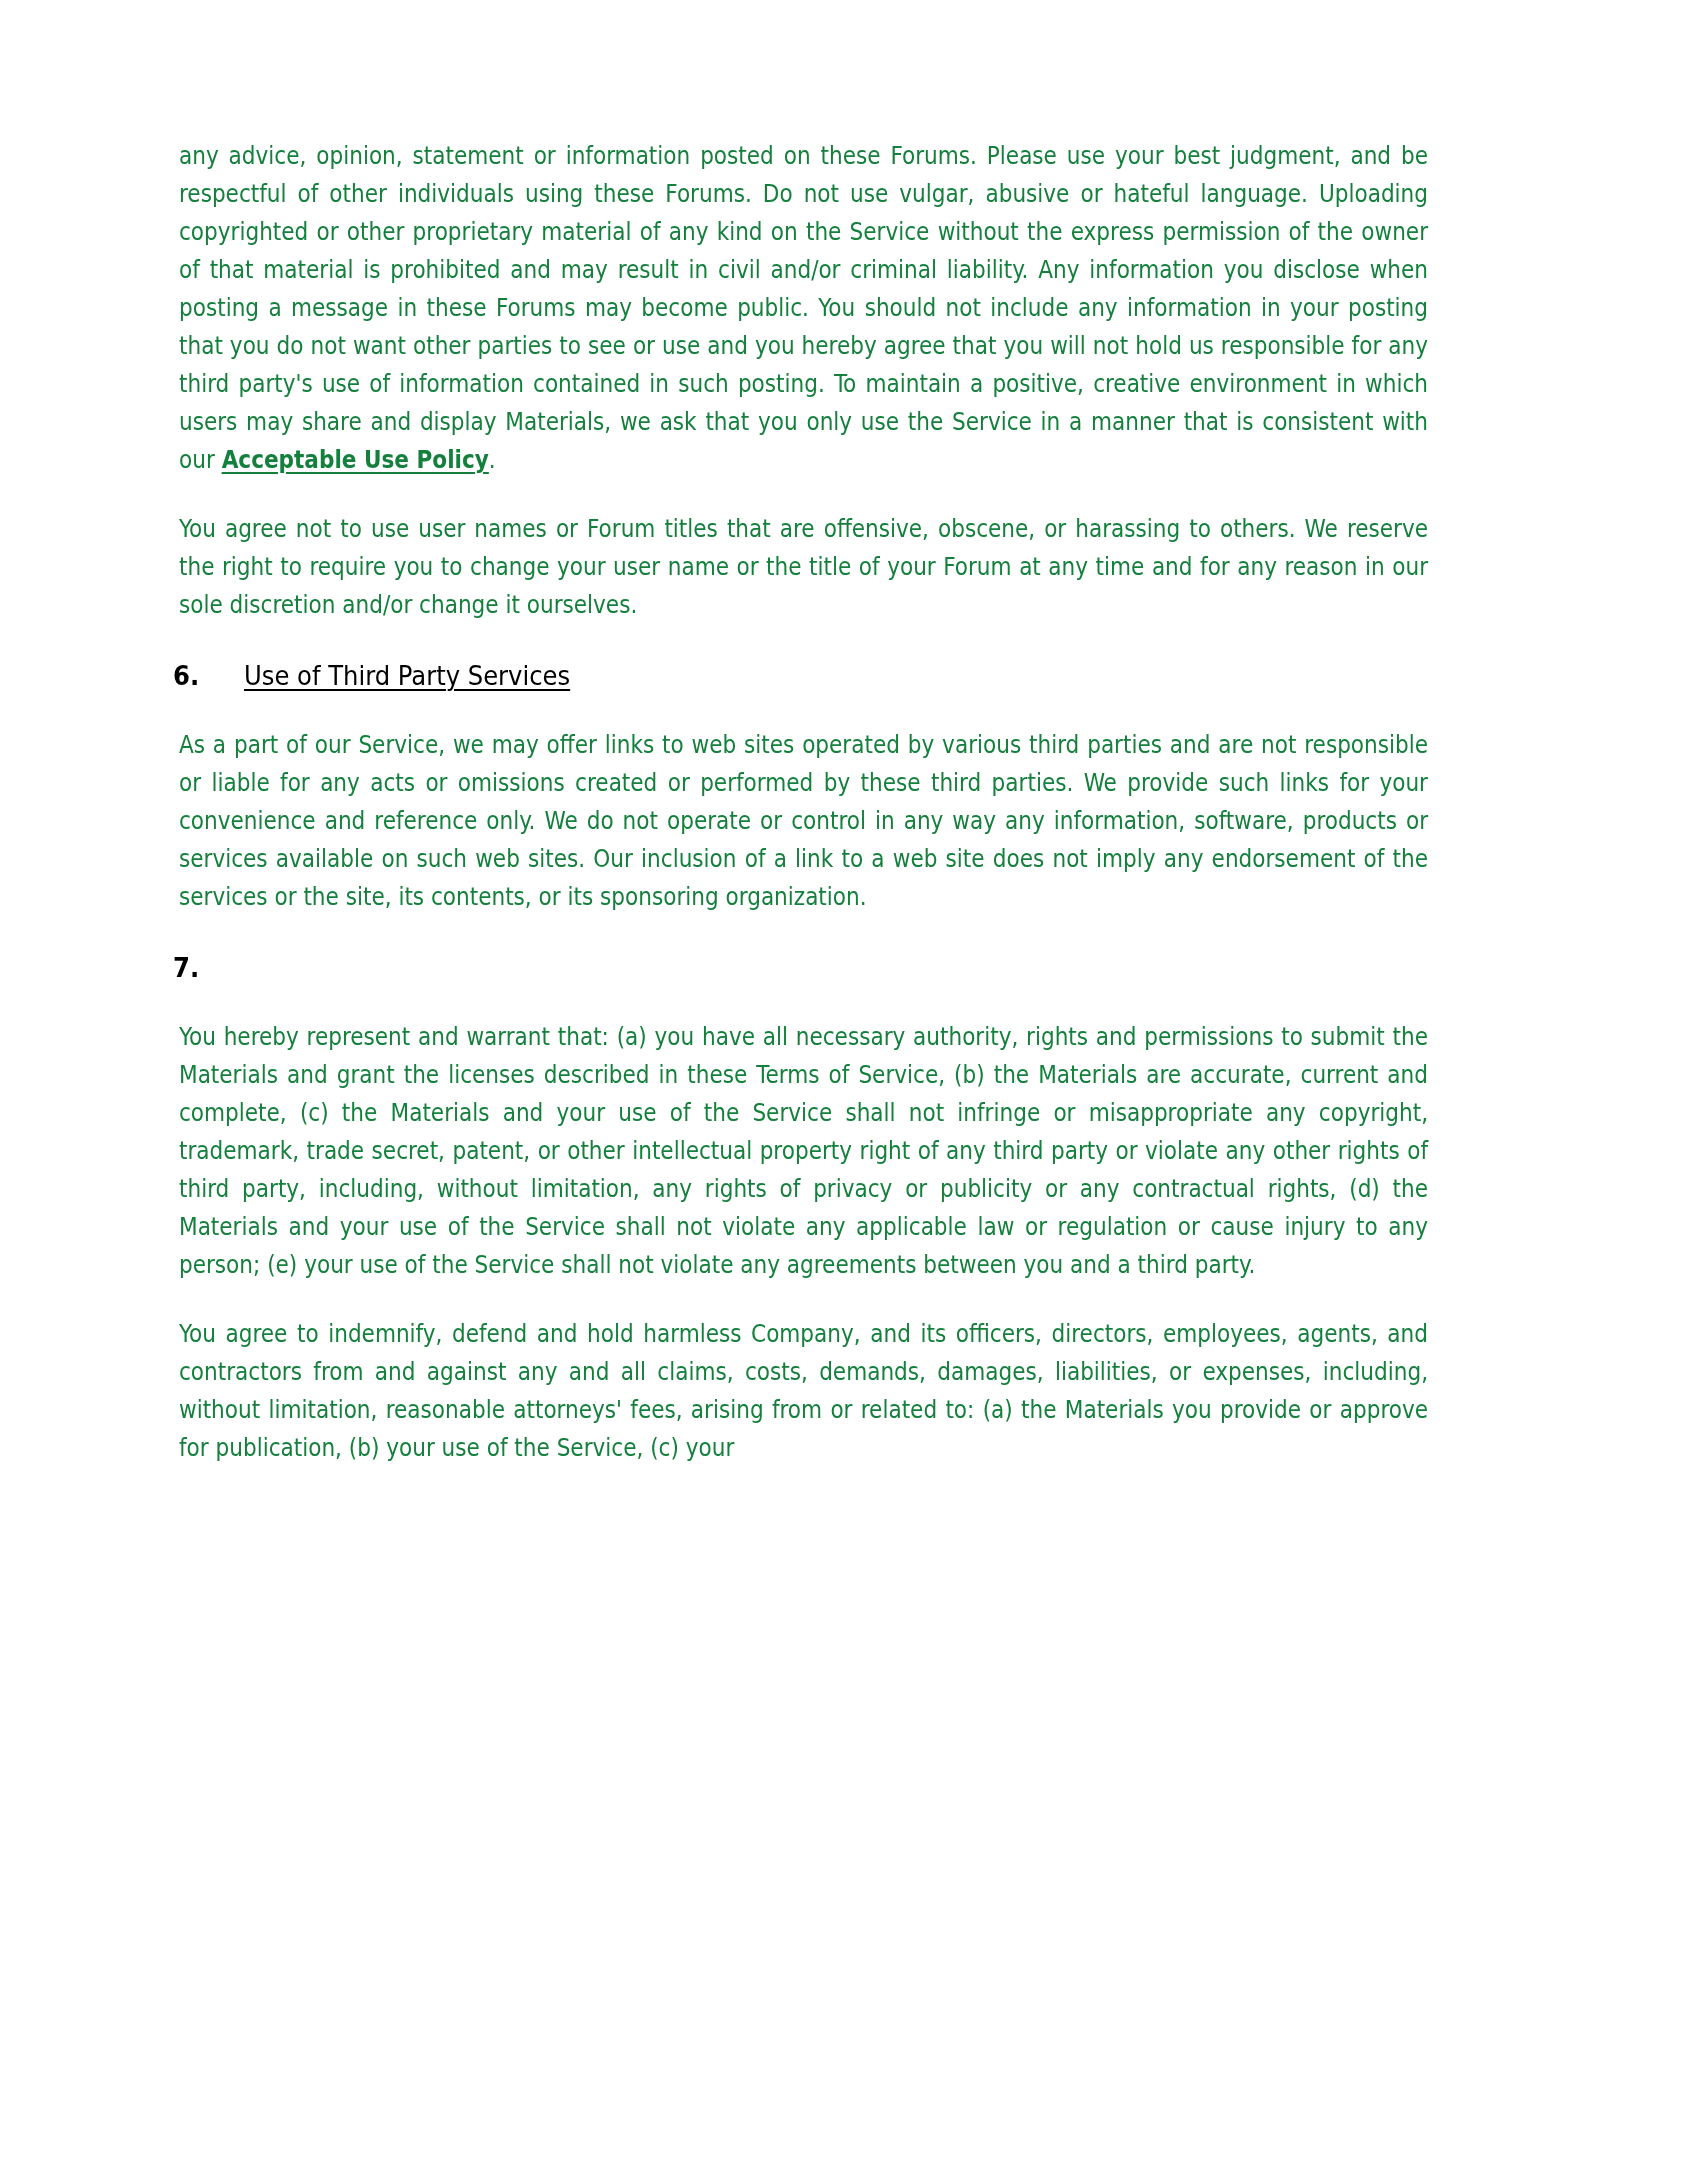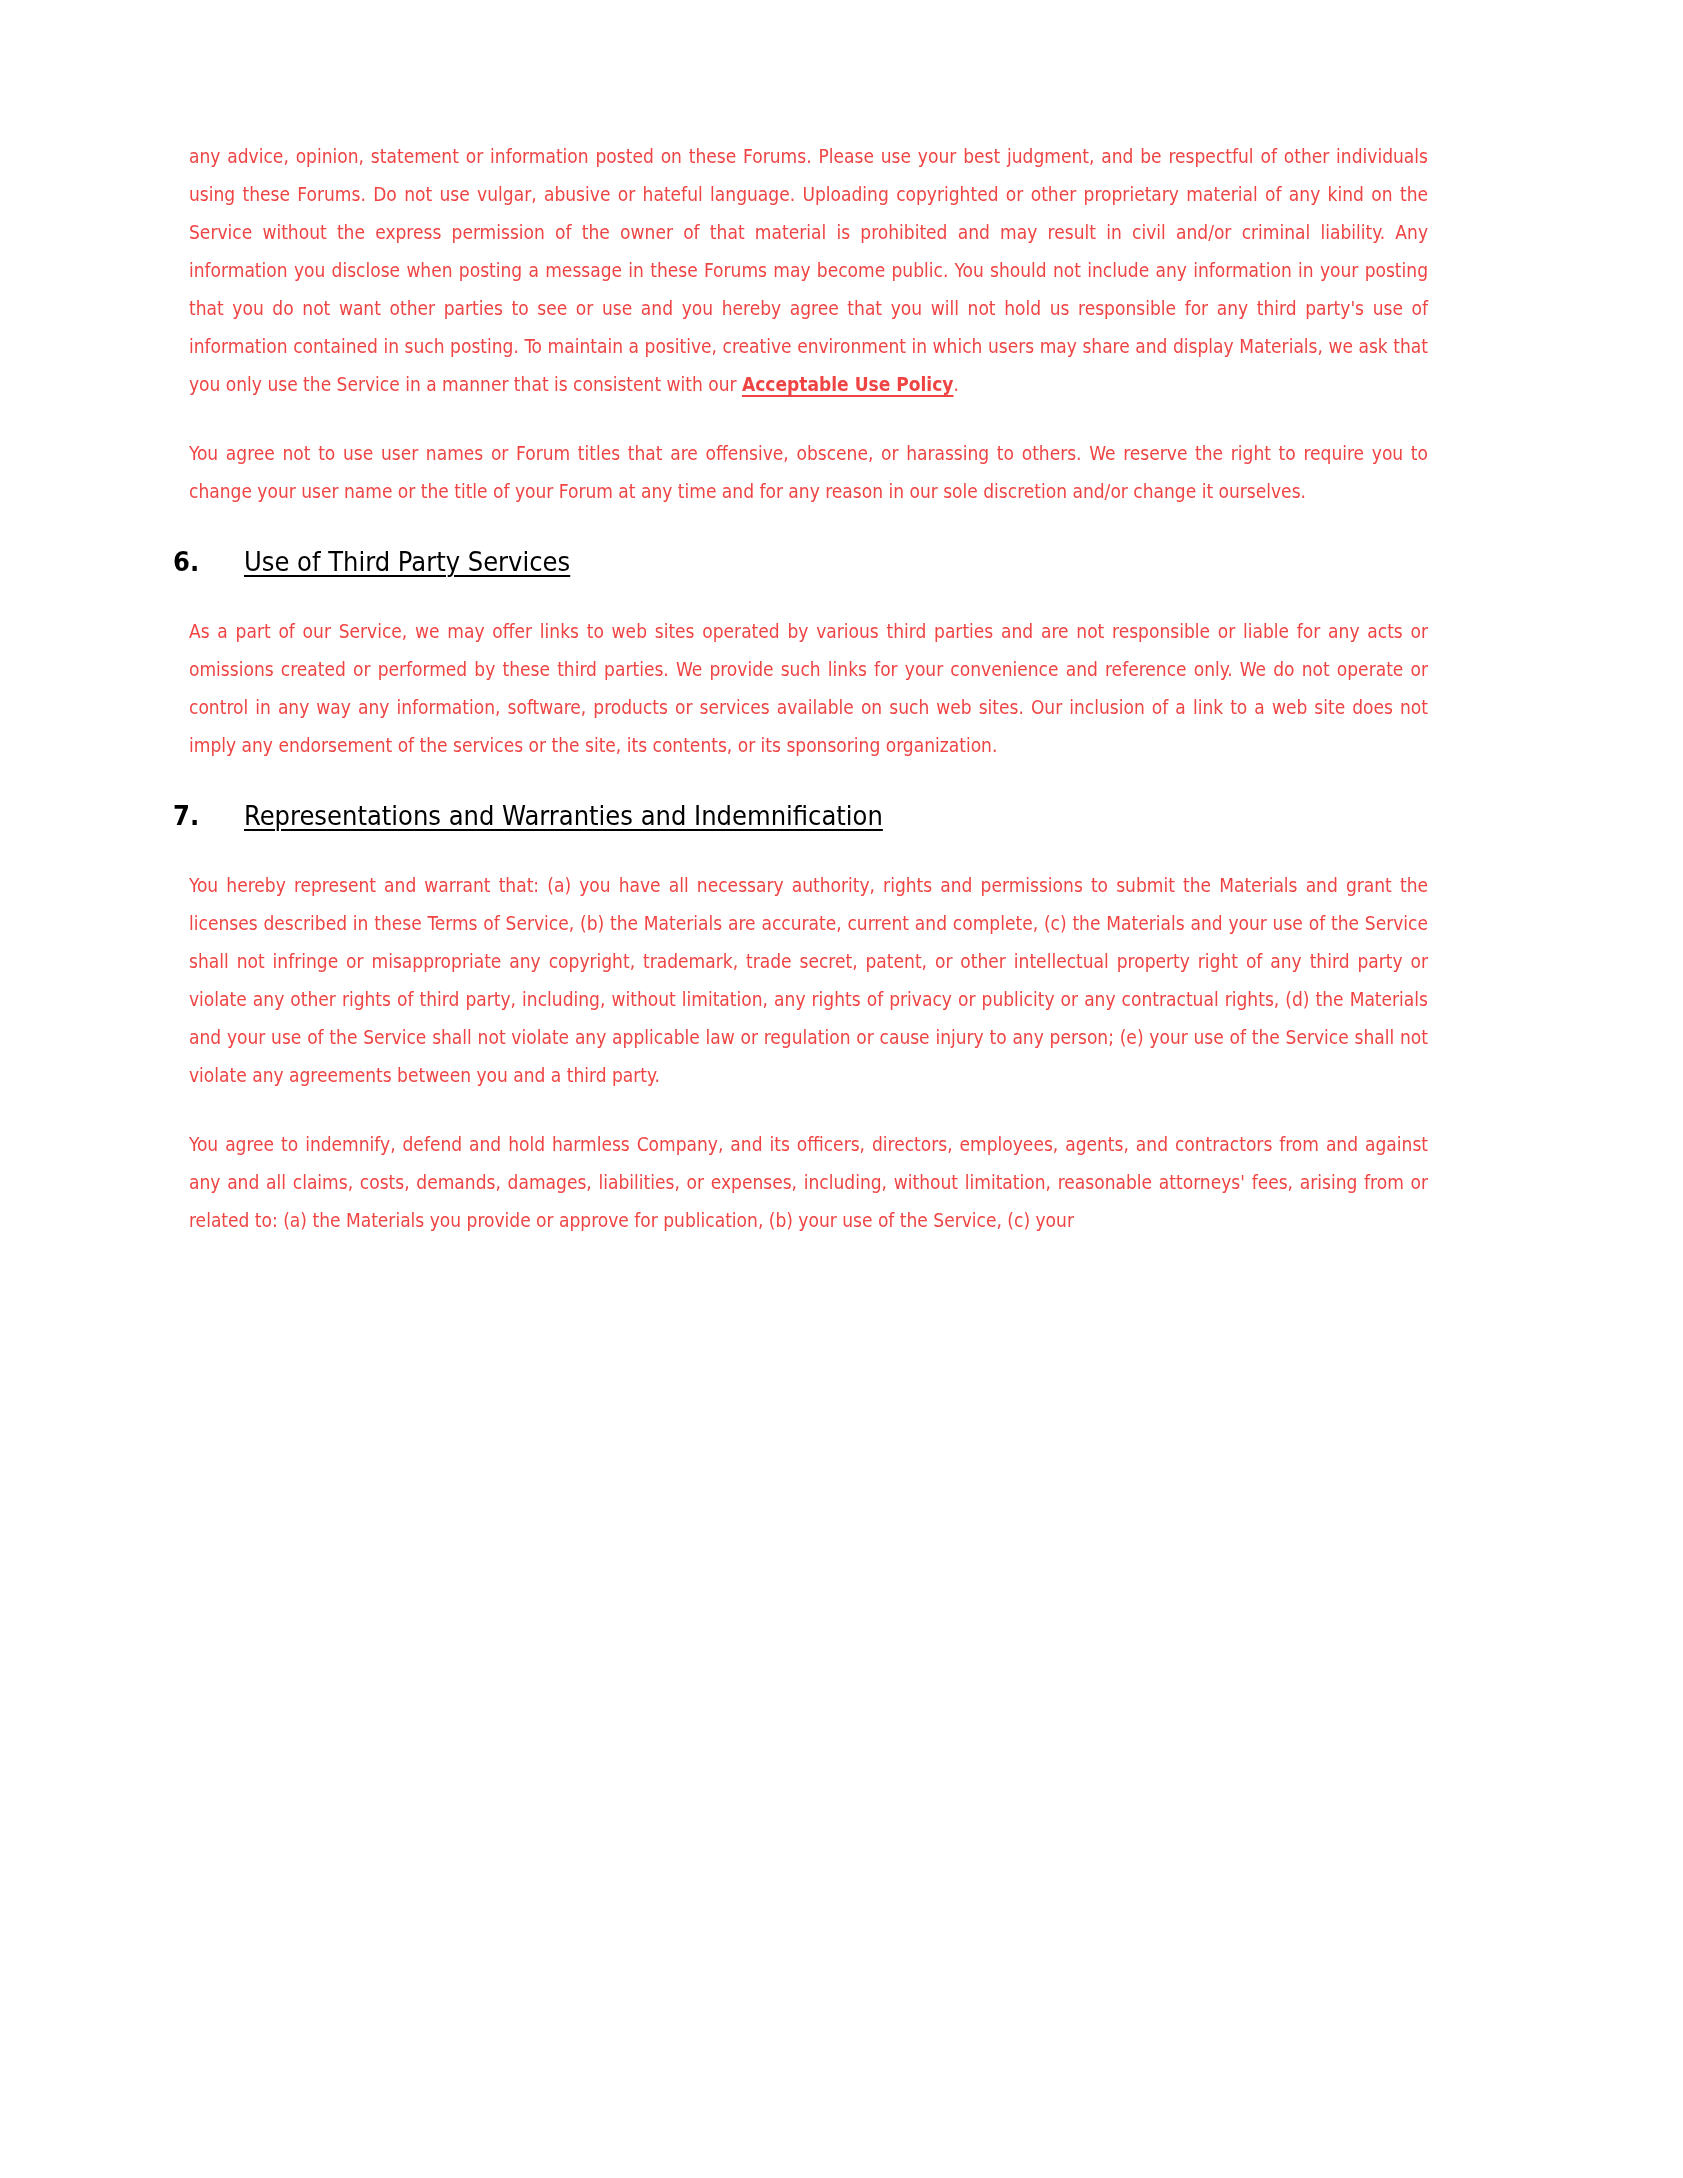--- a/index.html
+++ b/index.html
@@ -17,24 +17,24 @@
     font-family: "Liberation Sans Narrow", "DejaVu Sans Condensed", "Liberation Sans", sans-serif;
     font-stretch: condensed;
   }
   .content {
     position: absolute;
     left: 173px;
     top: 137px;
     width: 1255px;
   }
   p.body-para {
-    margin: 0 0 0 16px;
-    font-size: 19px;
+    margin: 0 0 0 6px;
+    font-size: 24px;
     line-height: 38px;
-    color: #ef4444;
+    color: #15803d;
     text-align: justify;
     text-justify: inter-word;
     letter-spacing: 0px;
     word-spacing: 0px;
     -webkit-font-smoothing: none;
   }
   p.body-para.gap {
     margin-top: 31px;
   }
   .heading {
@@ -78,21 +78,20 @@
 
     <div class="heading">
       <span class="num">6.</span>
       <span class="title">Use of Third Party Services</span>
     </div>
 
     <p class="body-para gap">As a part of our Service, we may offer links to web sites operated by various third parties and are not responsible or liable for any acts or omissions created or performed by these third parties. We provide such links for your convenience and reference only. We do not operate or control in any way any information, software, products or services available on such web sites. Our inclusion of a link to a web site does not imply any endorsement of the services or the site, its contents, or its sponsoring organization.</p>
 
     <div class="heading">
       <span class="num">7.</span>
-      <span class="title">Representations and Warranties and Indemnification</span>
     </div>
 
     <p class="body-para gap">You hereby represent and warrant that: (a) you have all necessary authority, rights and permissions to submit the Materials and grant the licenses described in these Terms of Service, (b) the Materials are accurate, current and complete, (c) the Materials and your use of the Service shall not infringe or misappropriate any copyright, trademark, trade secret, patent, or other intellectual property right of any third party or violate any other rights of third party, including, without limitation, any rights of privacy or publicity or any contractual rights, (d) the Materials and your use of the Service shall not violate any applicable law or regulation or cause injury to any person; (e) your use of the Service shall not violate any agreements between you and a third party.</p>
 
     <p class="body-para gap">You agree to indemnify, defend and hold harmless Company, and its officers, directors, employees, agents, and contractors from and against any and all claims, costs, demands, damages, liabilities, or expenses, including, without limitation, reasonable attorneys' fees, arising from or related to: (a) the Materials you provide or approve for publication, (b) your use of the Service, (c) your</p>
 
   </div>
 </div>
 
 

